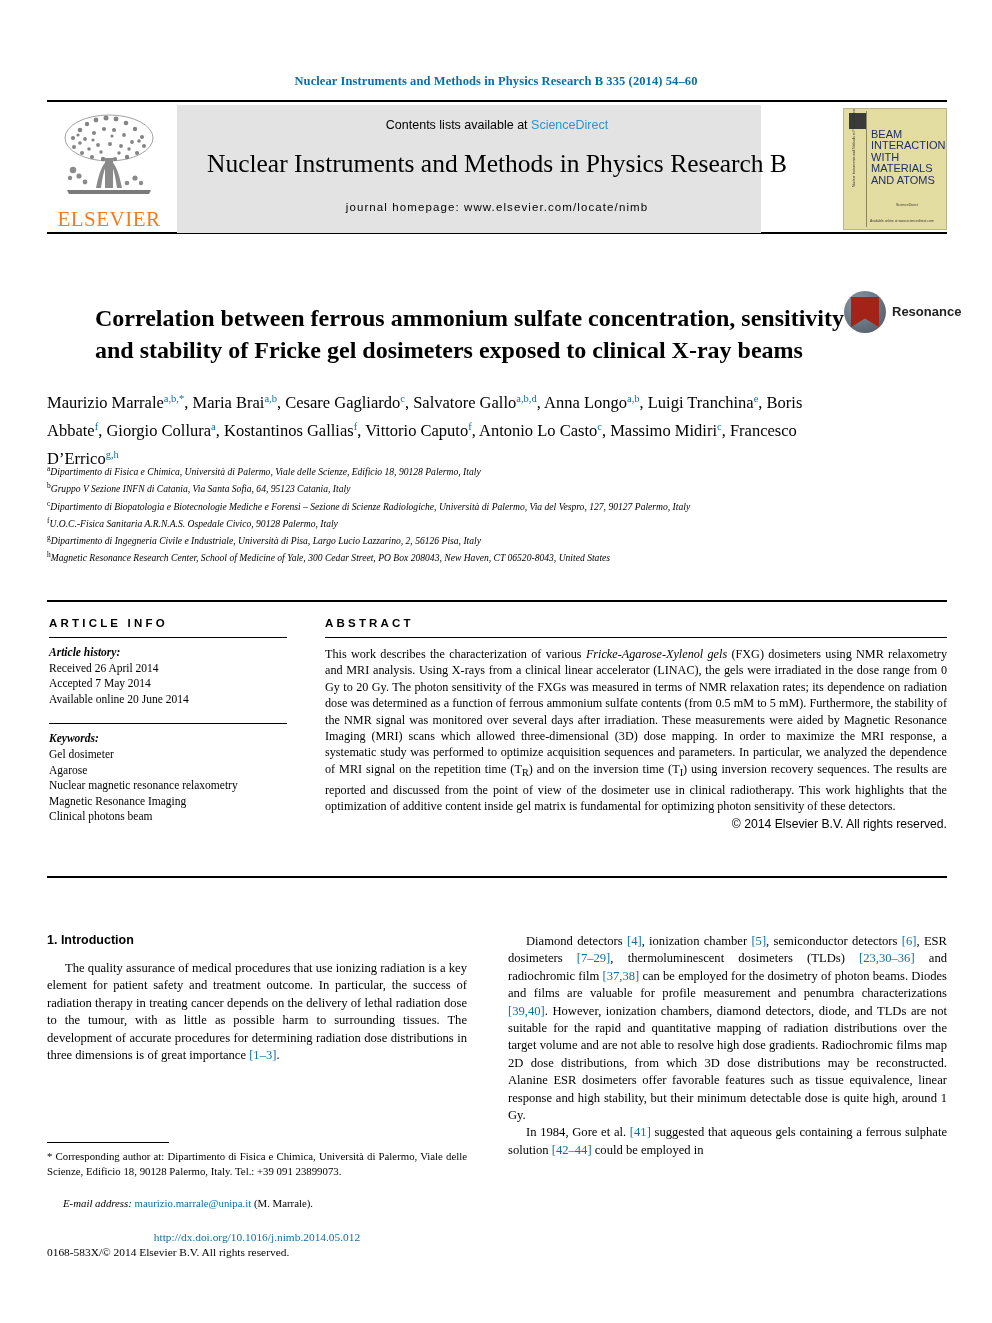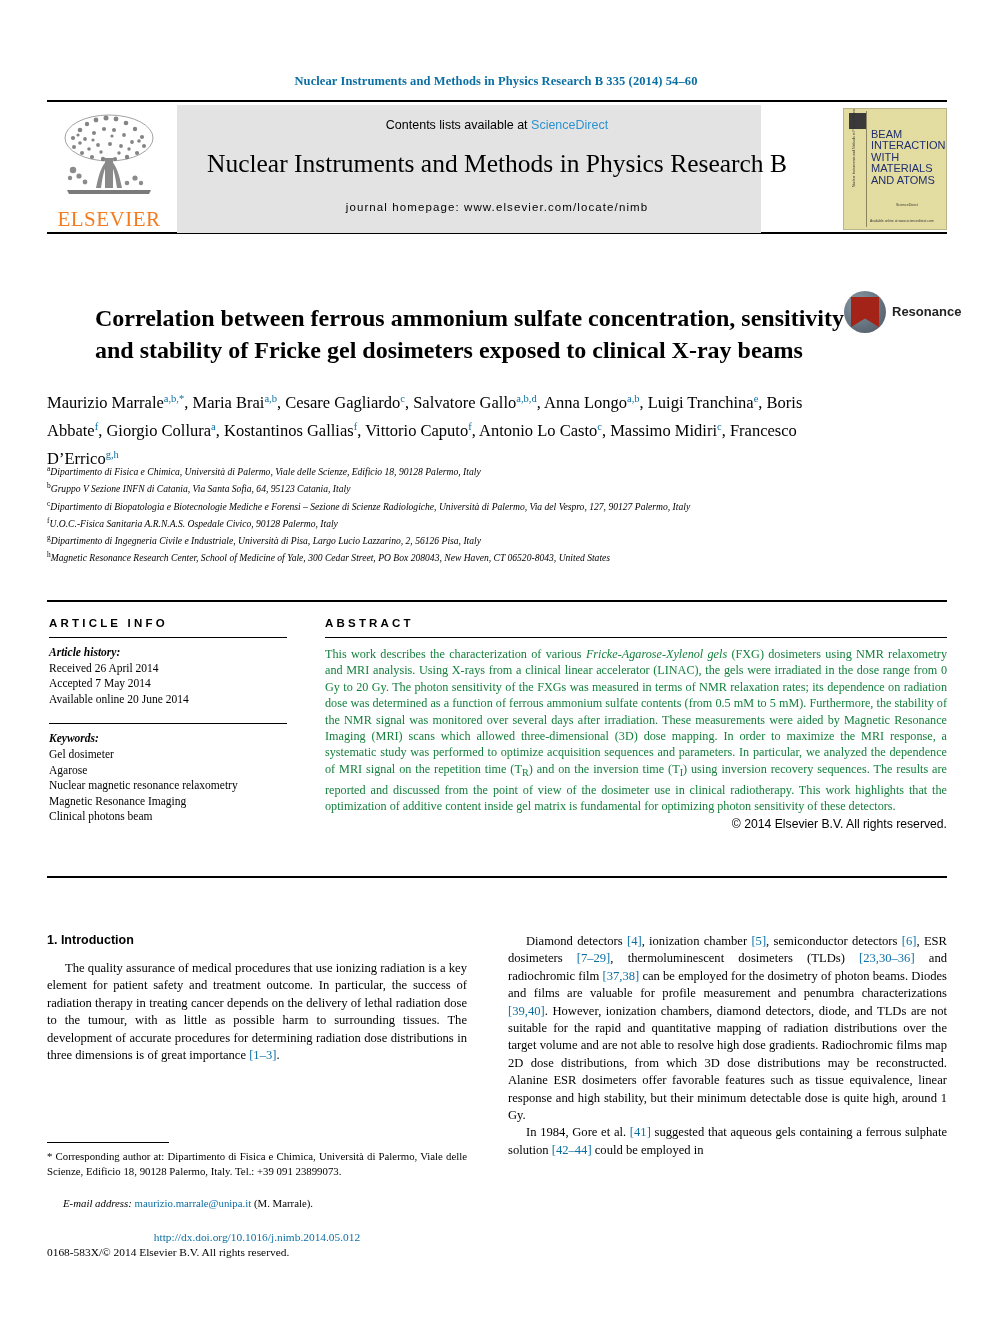--- a/index.html
+++ b/index.html
@@ -290,21 +290,21 @@
     margin: 8px 0 8px 0;
     border: 0;
     border-top: 1.6px solid #000;
     width: 622px;
   }
   .abstract-body {
     font-family: "Liberation Serif", serif;
     font-size: 12.2px;
     line-height: 16.4px;
     text-align: justify;
-    color: #15803d;
+    color: #000000;
   }
   .abstract-body i { font-style: italic; }
   .copyright {
     margin-top: 2px;
     text-align: right;
     font-family: Liberation Sans, sans-serif;
     font-size: 12.2px;
   }
 
   

